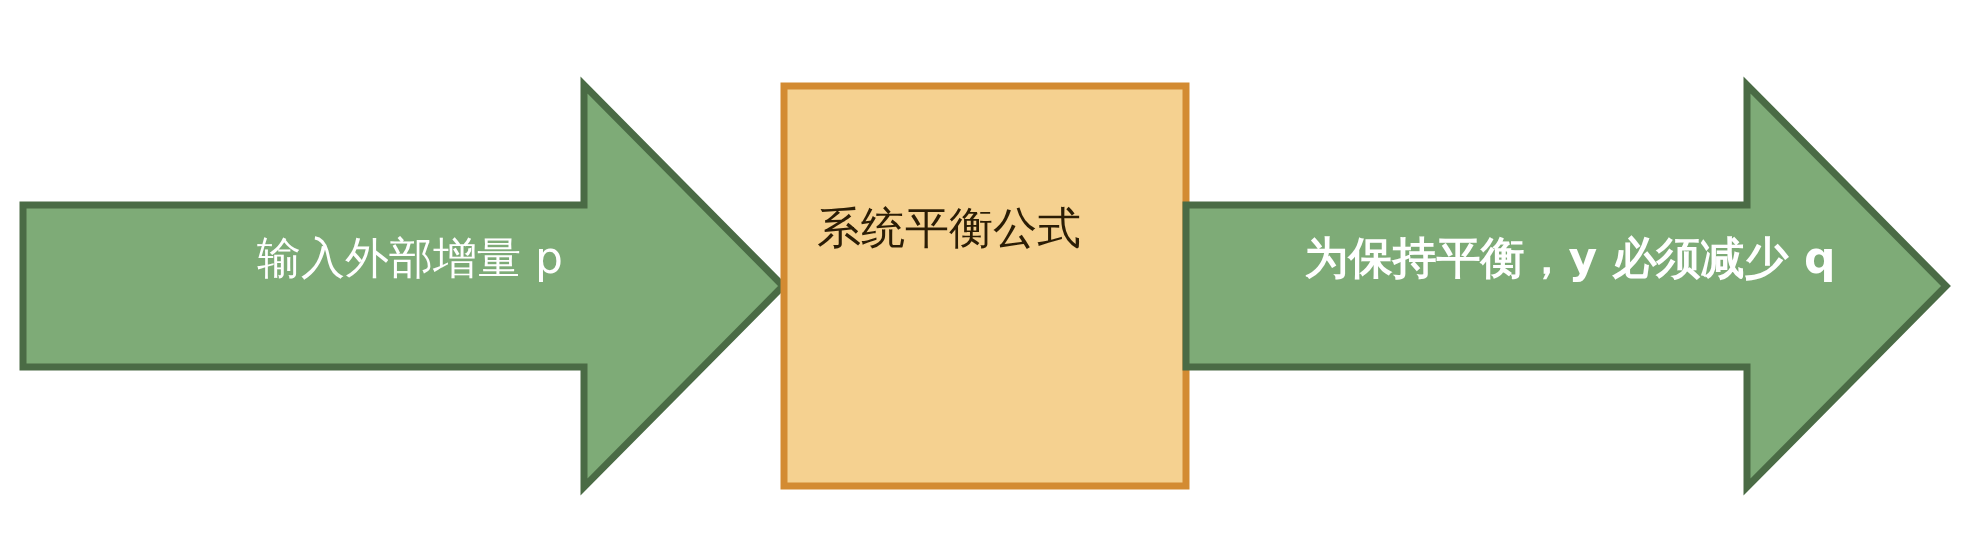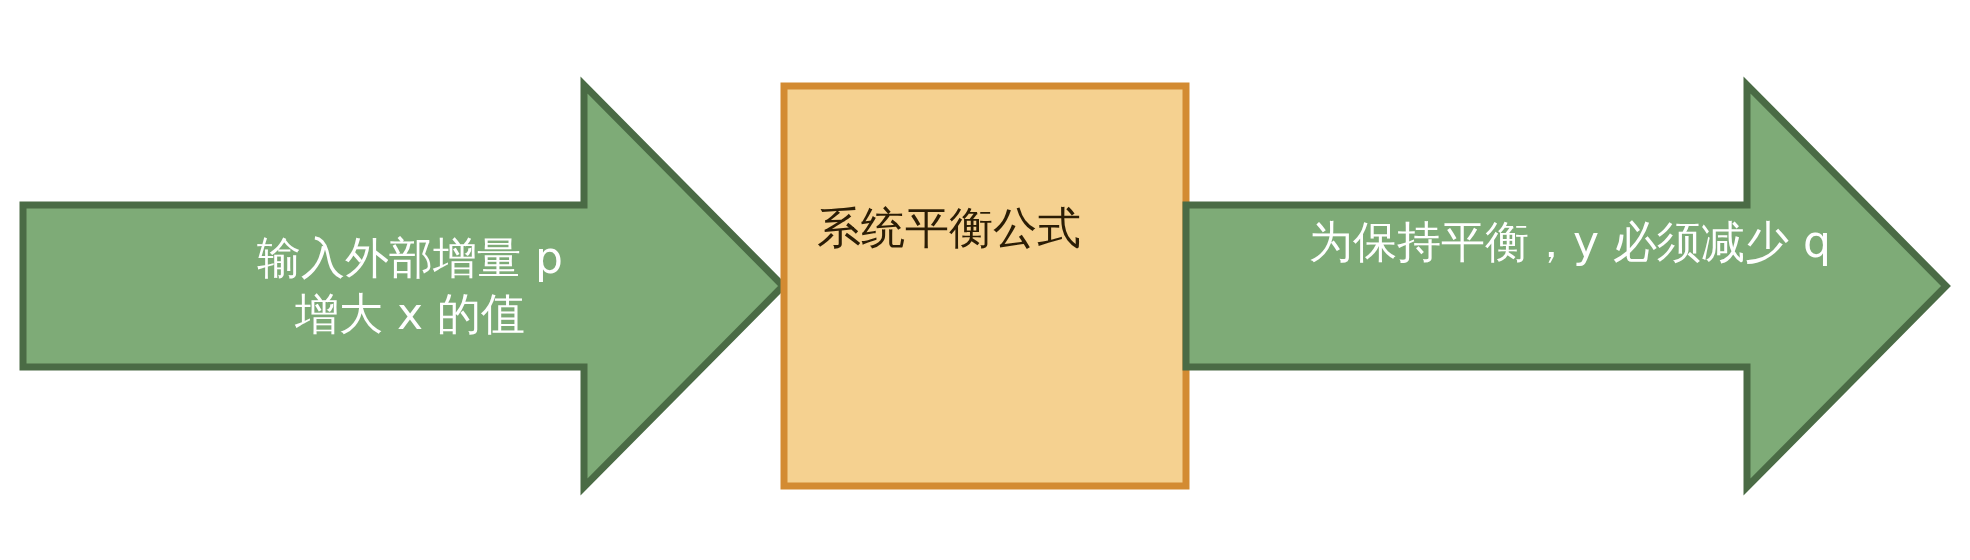--- a/index.html
+++ b/index.html
@@ -14,22 +14,21 @@
 <body>
 
 <svg class="shapes" width="1970" height="560" viewBox="0 0 1970 560">
   <polygon points="23,205 584,205 584,85 783,286 584,487 584,367 23,367" fill="#7eab77" stroke="#4a6b45" stroke-width="7" stroke-linejoin="miter"></polygon>
   <rect x="784" y="86" width="402" height="400" fill="#f5d190" stroke="#d38b32" stroke-width="7"></rect>
   <polygon points="1186,205 1747,205 1747,85 1946,286 1747,487 1747,367 1186,367" fill="#7eab77" stroke="#4a6b45" stroke-width="7" stroke-linejoin="miter"></polygon>
 </svg>
 
 <div class="label arrow-label" style="left:230px; top:230px; width:360px;">
   <div>输入外部增量 p</div>
-  <div>增大 x 的值</div>
 </div>
 
 <div class="label box-label" style="left:748px; top:200px; width:402px;">
   <div>系统平衡公式</div>
 </div>
 
-<div class="label arrow-label" style="left:1270px; top:214px; width:600px;">
+<div class="label arrow-label" style="left:1270px; top:230px; width:600px;font-weight:bold;">
   <div>为保持平衡，y 必须减少 q</div>
 </div>
 
 </body></html>

